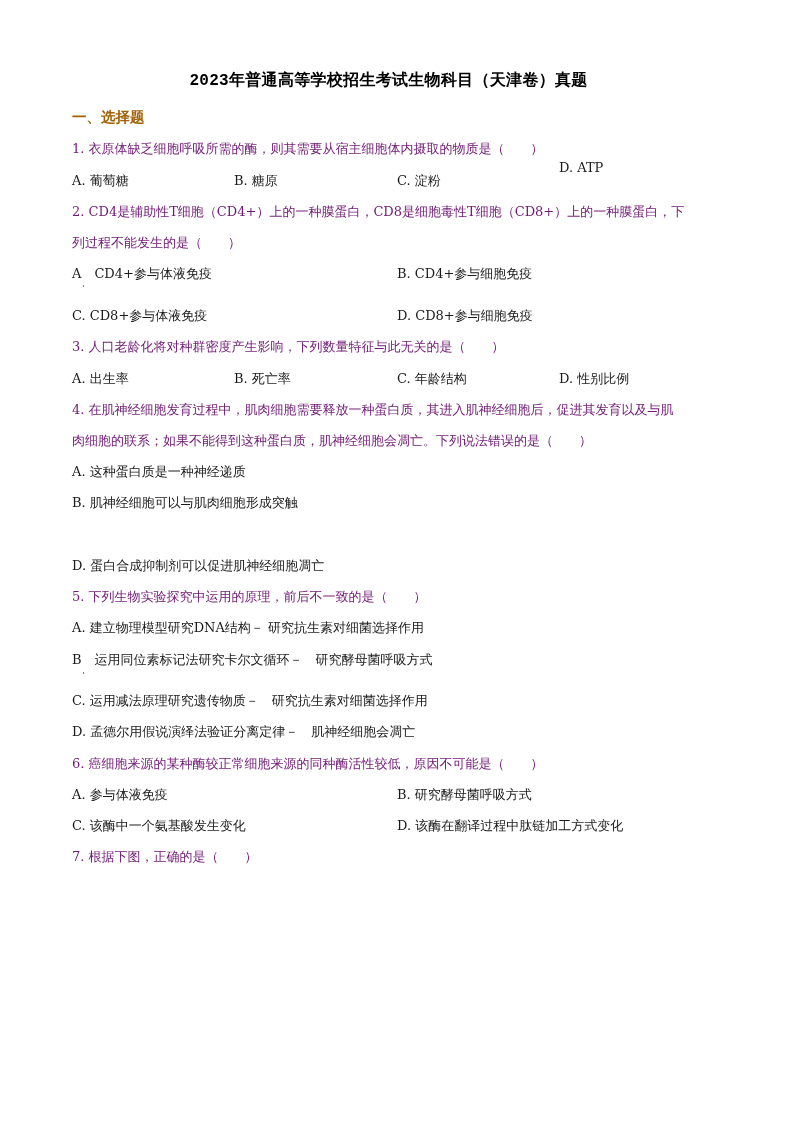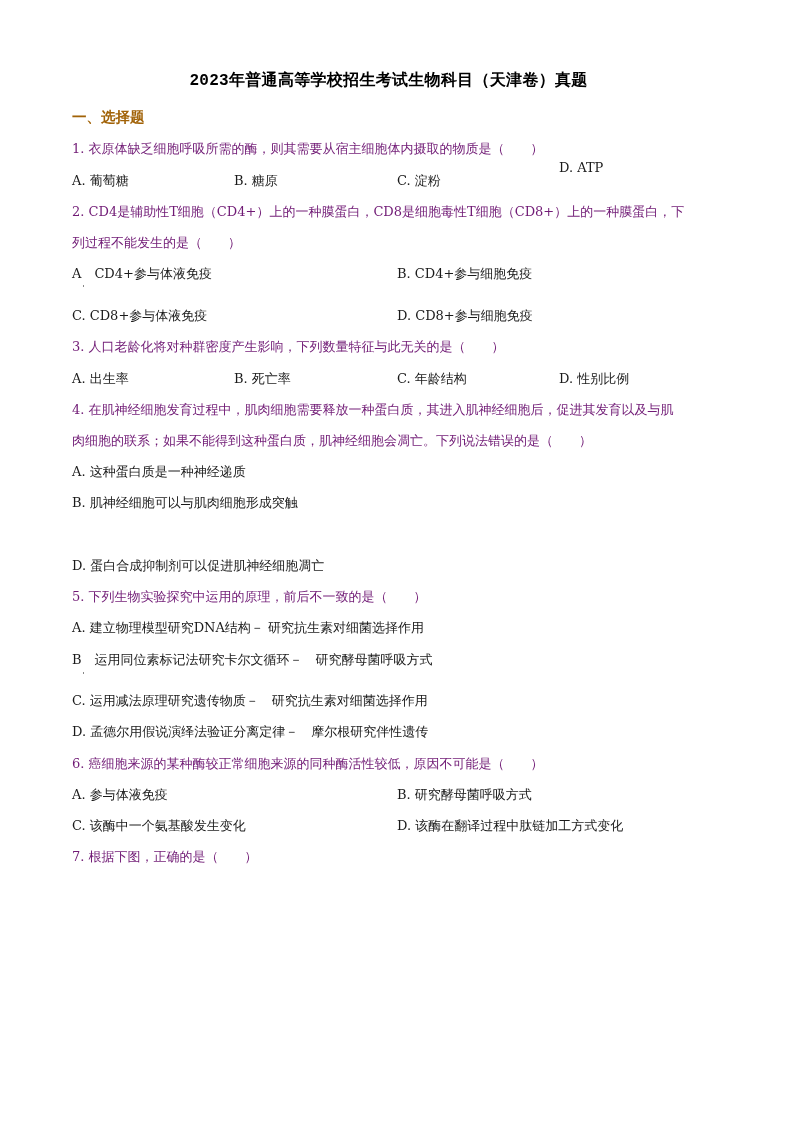--- a/index.html
+++ b/index.html
@@ -80,21 +80,21 @@
   <div class="line" style="top:432px">肉细胞的联系；如果不能得到这种蛋白质，肌神经细胞会凋亡。下列说法错误的是（　　）</div>
   <div class="opt" style="left:72px; top:463px">A. 这种蛋白质是一种神经递质</div>
   <div class="opt" style="left:72px; top:494px">B. 肌神经细胞可以与肌肉细胞形成突触</div>
   <div class="opt" style="left:72px; top:557px">D. 蛋白合成抑制剂可以促进肌神经细胞凋亡</div>
 
   <div class="line" style="top:588px">5. 下列生物实验探究中运用的原理，前后不一致的是（　　）</div>
   <div class="opt" style="left:72px; top:619px">A. 建立物理模型研究DNA结构－ 研究抗生素对细菌选择作用</div>
   <div class="opt" style="left:72px; top:651px">B　运用同位素标记法研究卡尔文循环－　研究酵母菌呼吸方式</div>
   <div class="dot" style="left:83px; top:672px"></div>
   <div class="opt" style="left:72px; top:692px">C. 运用减法原理研究遗传物质－　研究抗生素对细菌选择作用</div>
-  <div class="opt" style="left:72px; top:723px">D. 孟德尔用假说演绎法验证分离定律－　摩尔根研究伴性遗传</div>
+  <div class="opt" style="left:72px; top:723px">D. 孟德尔用假说演绎法验证分离定律－　肌神经细胞会凋亡</div>
 
   <div class="line" style="top:755px">6. 癌细胞来源的某种酶较正常细胞来源的同种酶活性较低，原因不可能是（　　）</div>
   <div class="opt" style="left:72px; top:786px">A. 参与体液免疫</div>
   <div class="opt" style="left:397px; top:786px">B. 研究酵母菌呼吸方式</div>
   <div class="opt" style="left:72px; top:817px">C. 该酶中一个氨基酸发生变化</div>
   <div class="opt" style="left:397px; top:817px">D. 该酶在翻译过程中肽链加工方式变化</div>
 
   <div class="line" style="top:848px">7. 根据下图，正确的是（　　）</div>
 
 </div>

